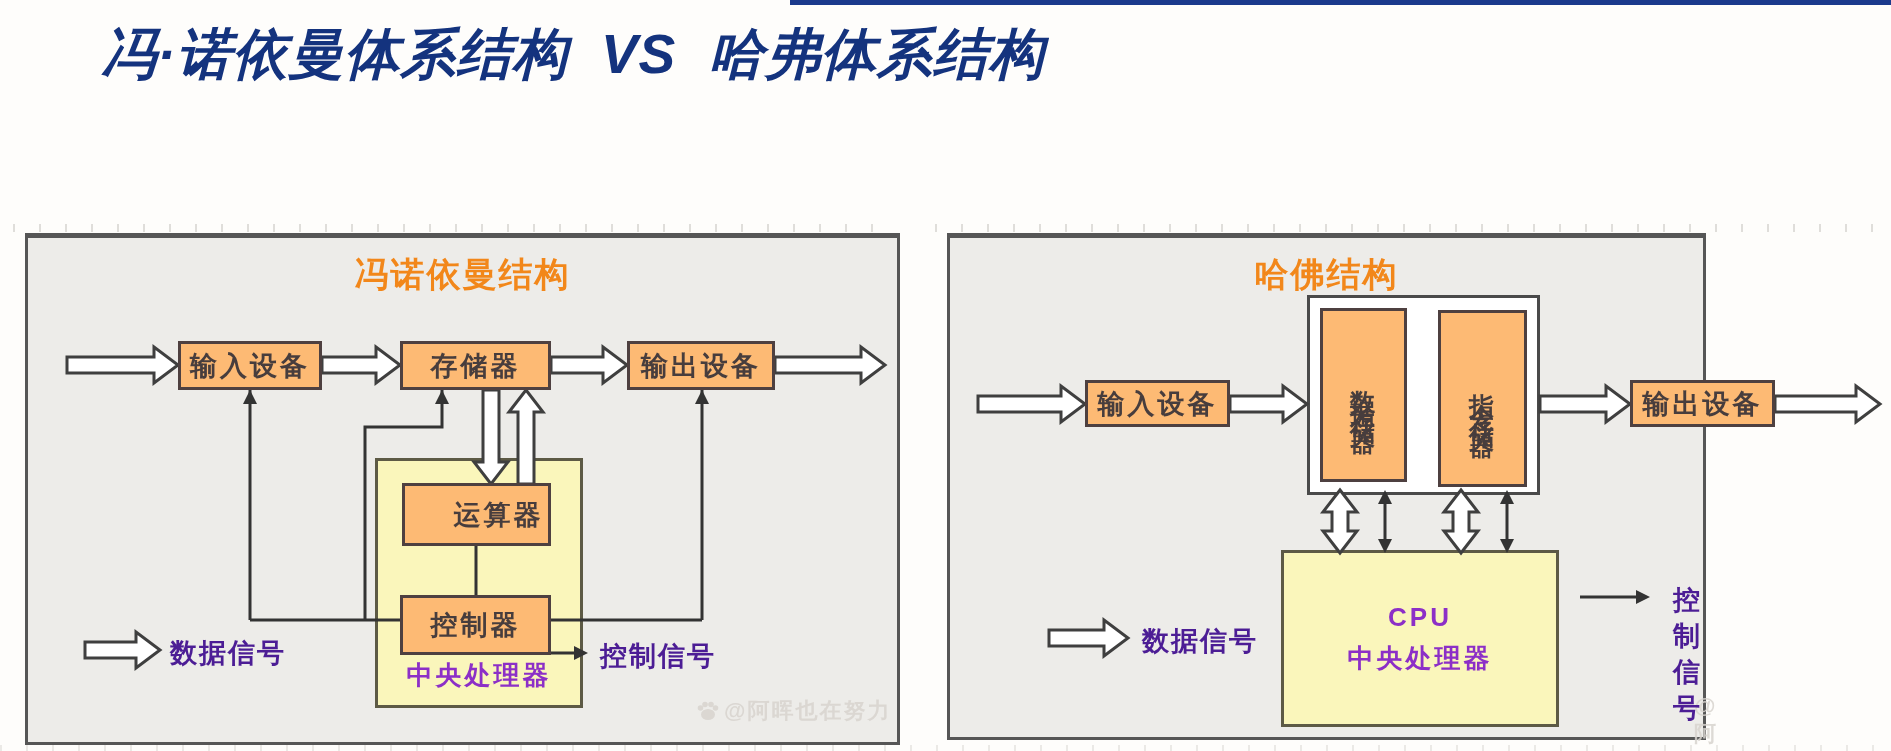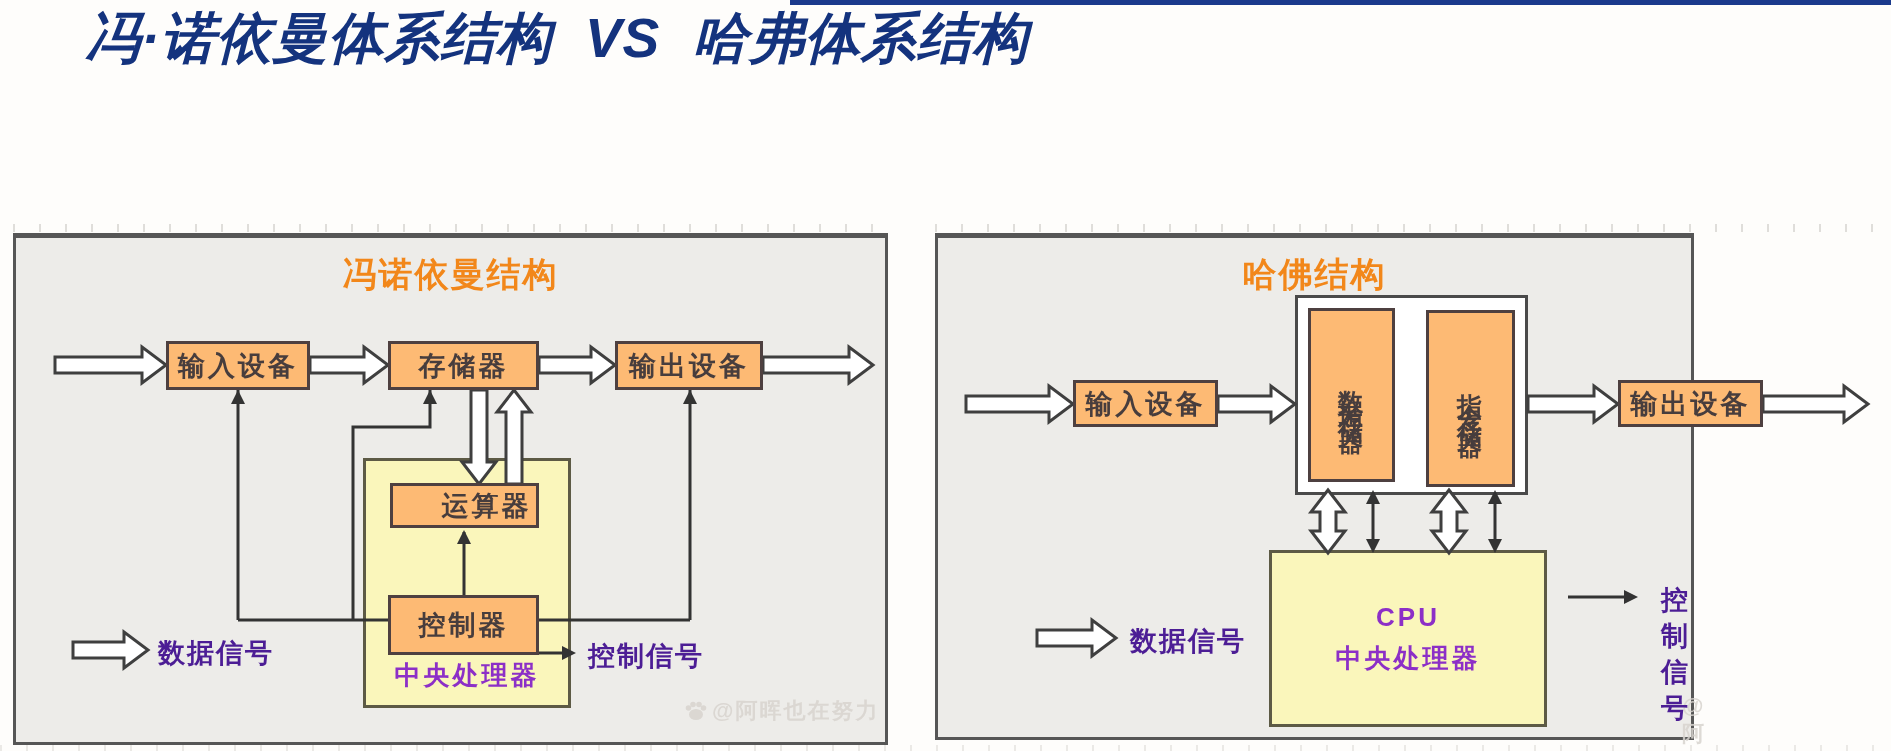--- a/index.html
+++ b/index.html
@@ -1,25 +1,25 @@
 <!DOCTYPE html>
 <html><head>
 <meta charset="utf-8">
 <style>
   html,body{margin:0;padding:0;background:#ffffff;}
   .stage{position:relative;width:1891px;height:751px;background:#fefdfb;overflow:hidden;
          font-family:"Liberation Sans","DejaVu Sans",sans-serif;}
   .topbar{position:absolute;left:790px;top:0;width:1101px;height:5px;background:#1b3a8c;}
-  .main-title{position:absolute;left:85px;top:2px;margin:0;font-size:55px;font-weight:bold;
+  .main-title{position:absolute;left:85px;top:2px;margin:16px;font-size:55px;font-weight:bold;
               font-style:italic;color:#14337e;letter-spacing:1px;white-space:pre;text-align:right;}
   .ruler{position:absolute;height:8px;
          background:repeating-linear-gradient(90deg,#d8d6d2 0 2px,transparent 2px 26px);
          opacity:.8;}
   .panel{position:absolute;background:#edece9;border:3px solid #565656;border-top-width:5px;
-         box-sizing:border-box;}
+         box-sizing:border-box;margin-left:12px;}
   .panel-title{position:absolute;left:0;top:14px;width:100%;margin:0;text-align:center;
                font-size:34px;font-weight:bold;color:#f2871a;letter-spacing:2px;}
   .wires{position:absolute;left:0;top:0;z-index:2;pointer-events:none;}
   .pbox{position:absolute;z-index:3;background:#fdba74;border:3px solid #4e4040;box-sizing:border-box;
         display:flex;align-items:center;justify-content:center;font-size:27px;font-weight:bold;
         color:#473d3d;letter-spacing:3px;}
   .vbox{writing-mode:vertical-rl;text-orientation:upright;letter-spacing:10px;font-size:25px;}
   .ybox{position:absolute;z-index:1;background:#faf6bb;border:3px solid #5d5a45;box-sizing:border-box;}
   .wbox{position:absolute;z-index:1;background:#ffffff;border:3px solid #4a4a4a;box-sizing:border-box;}
   .cpu-label{position:absolute;z-index:3;text-align:center;font-size:26px;font-weight:bold;
@@ -70,21 +70,21 @@
 
     <div class="pbox" style="left:150px;top:103px;width:144px;height:49px;">
       <span>输入设备</span>
     </div>
     <div class="pbox" style="left:372px;top:103px;width:151px;height:49px;">
       <span>存储器</span>
     </div>
     <div class="pbox" style="left:599px;top:103px;width:148px;height:49px;">
       <span>输出设备</span>
     </div>
-    <div class="pbox" style="left:374px;top:245px;width:149px;height:45px;padding-left:44px;">
+    <div class="pbox" style="left:374px;top:245px;width:149px;height:63px;padding-left:44px;">
       <span>运算器</span>
     </div>
     <div class="pbox" style="left:372px;top:357px;width:151px;height:60px;">
       <span>控制器</span>
     </div>
     <div class="cpu-label" style="left:347px;top:420px;width:208px;">中央处理器</div>
 
     <div class="legend-text" style="left:142px;top:397px;">数据信号</div>
     <div class="legend-text" style="left:572px;top:400px;">控制信号</div>
 

